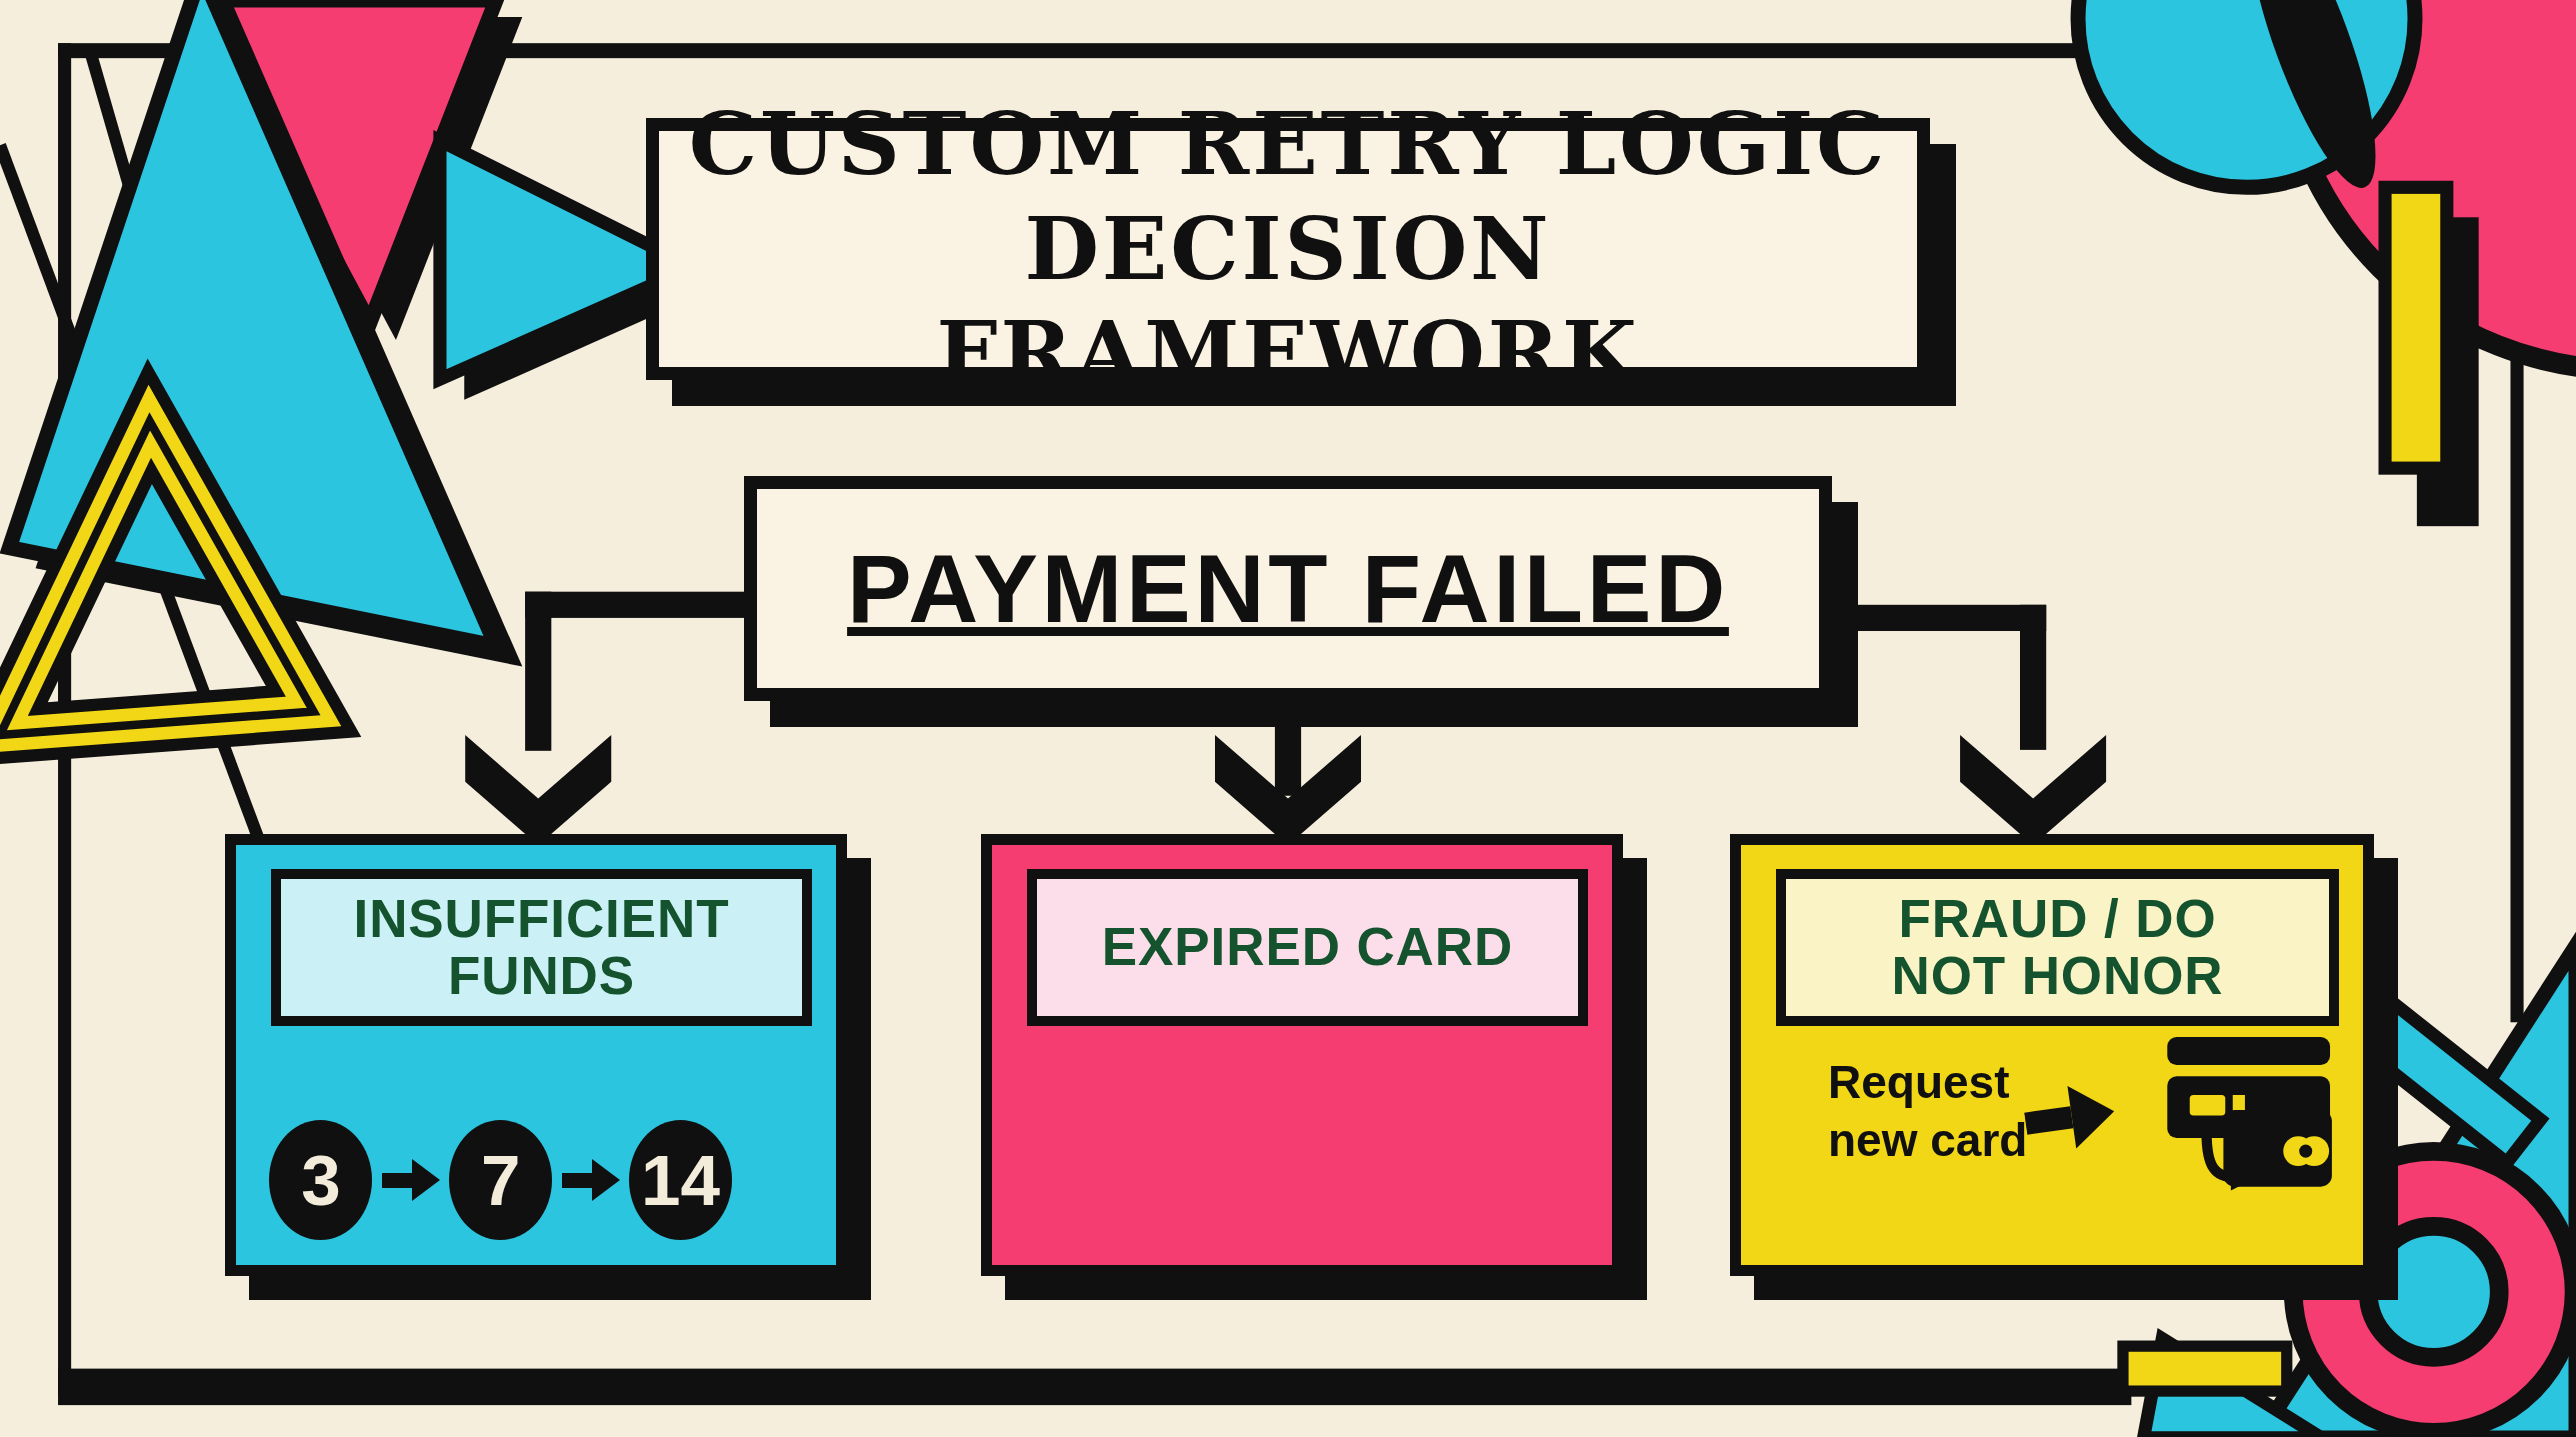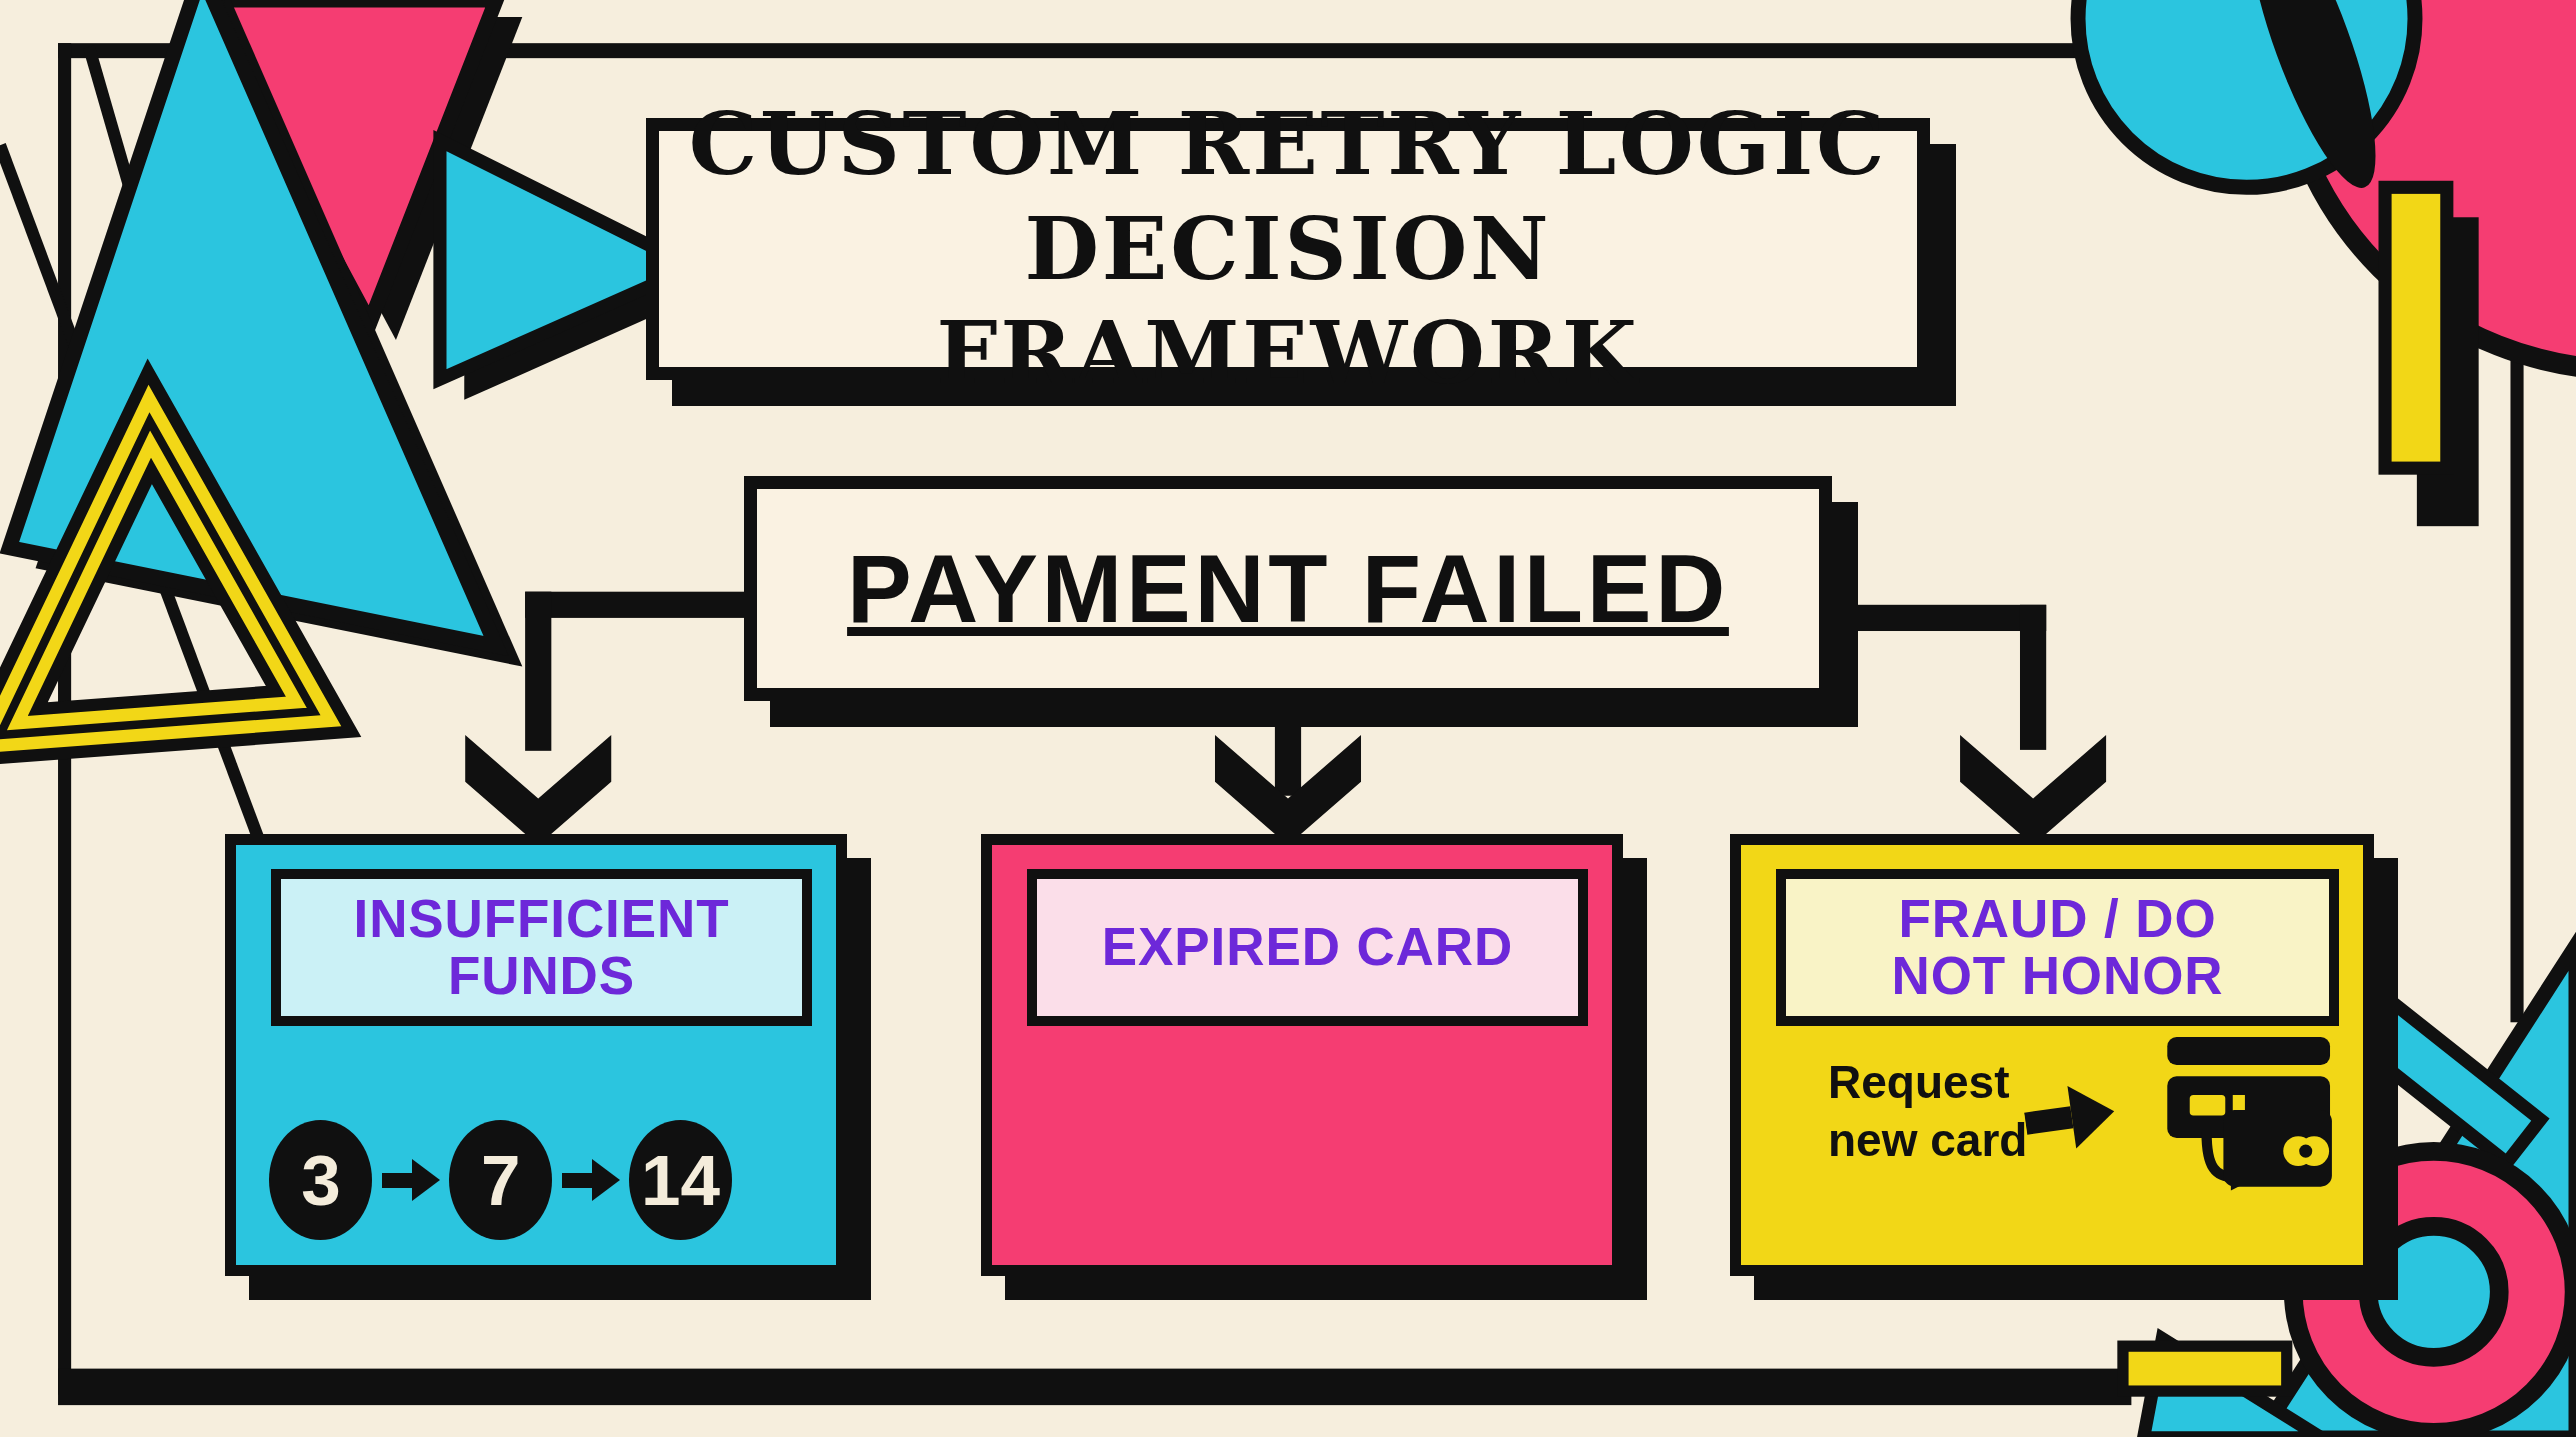--- a/index.html
+++ b/index.html
@@ -33,21 +33,21 @@
     border:11.2px solid #101010;box-sizing:border-box;
     box-shadow:24px 24px 0 #101010;
   }
   .card-cyan{left:225px;width:622px;background:#2BC5DF;}
   .card-pink{left:981px;width:642px;background:#F53D72;}
   .card-yellow{left:1730px;width:644px;background:#F2D717;}
 
   .card-header{
     margin:24px 24px 0 35px;height:157px;border:10.3px solid #101010;box-sizing:border-box;
     display:flex;flex-direction:column;align-items:center;justify-content:center;
-    font-weight:bold;font-size:53px;line-height:1.07;letter-spacing:0.9px;color:#6d28d9;text-align:center;
+    font-weight:bold;font-size:53px;line-height:1.07;letter-spacing:0.9px;color:#14532d;text-align:center;
   }
   .card-header span:empty{display:none;}
   .hdr-cyan{background:#CBF1F6;}
   .hdr-pink{background:#FBDEE9;}
   .hdr-yellow{background:#F9F3C6;}
 
   .card-body{position:relative;margin:0 24px;height:217px;color:#101010;}
 
   
   .retry-text{position:absolute;left:22.5px;top:24px;font-weight:bold;font-size:49px;letter-spacing:0.9px;white-space:nowrap;}

